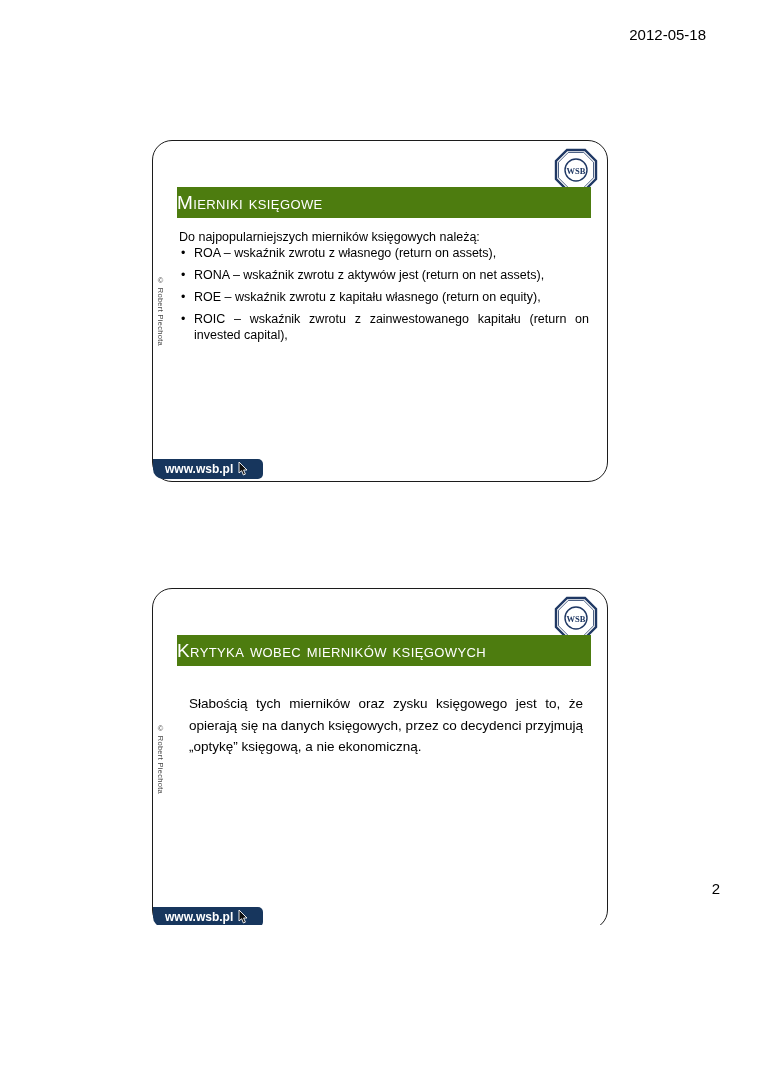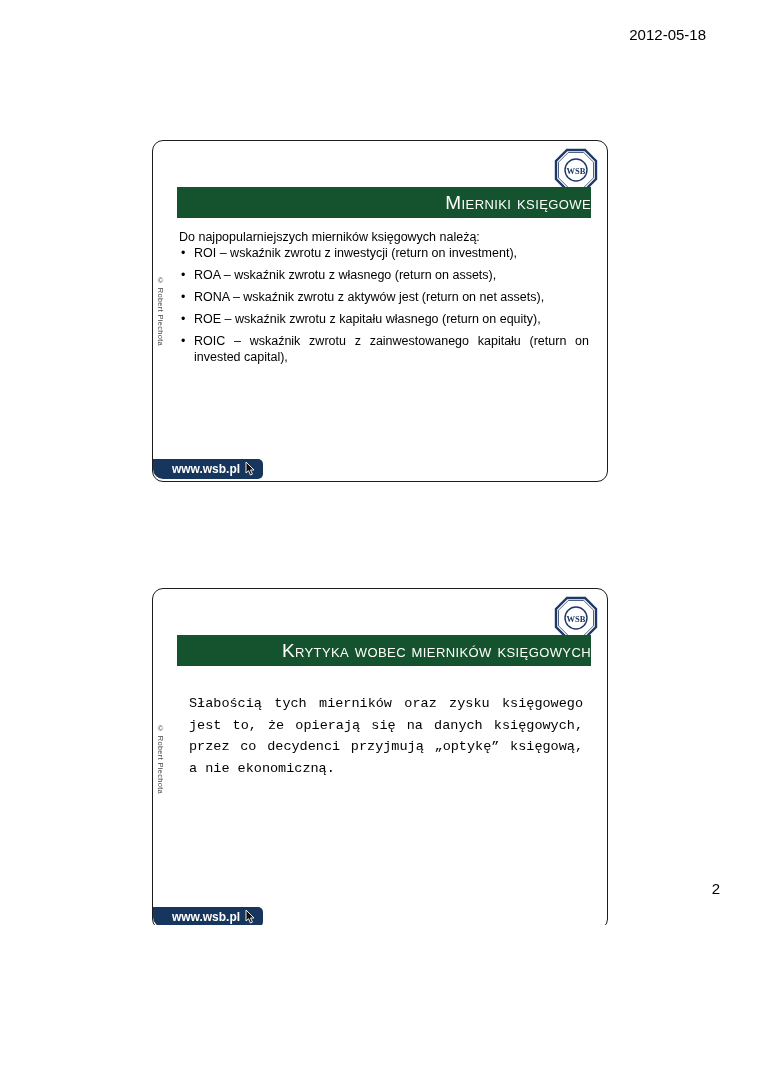--- a/index.html
+++ b/index.html
@@ -27,35 +27,35 @@
     font-size: 15px;
     color: #000;
   }
   .slide {
     position: absolute;
     left: 152px;
     width: 456px;
     height: 342px;
     background: #ffffff;
     border: 1.6px solid #1c1c1c;
-    border-radius: 11px;
+    border-radius: 20px;
   }
   .slide-1 { top: 140px; }
   .slide-2 { top: 588px; }
   .title-bar {
     position: absolute;
     left: 24px;
     top: 46px;
     width: 414px;
     height: 31px;
-    background: #14532d;
+    background: #4d7c0f;
     color: #ffffff;
     display: flex;
     align-items: center;
-    justify-content: flex-end;
+    justify-content: flex-start;
     font-variant: small-caps;
     font-size: 19px;
     letter-spacing: 0.4px;
     white-space: nowrap;
   }
   .logo {
     position: absolute;
     top: 7px;
     right: 9px;
     width: 44px;
@@ -94,37 +94,35 @@
     top: 0;
   }
   .content-2 {
     position: absolute;
     left: 36px;
     right: 24px;
     top: 104px;
     font-size: 13.5px;
     line-height: 1.6;
     text-align: justify;
-    font-family: Liberation Mono, monospace;
   }
   .footer-banner {
     position: absolute;
     left: 0;
     bottom: 2px;
     width: 110px;
     height: 20px;
     background: #17365d;
     color: #ffffff;
     font-weight: bold;
     font-size: 12px;
     display: flex;
     align-items: center;
     padding-left: 12px;
     border-radius: 0 5px 5px 10px;
-    justify-content: center;
   }
   .cursor-icon {
     margin-left: 5px;
     display: inline-block;
     line-height: 0;
   }
 </style>
 </head>
 <body>
 
@@ -142,21 +140,20 @@
 
     <div class="title-bar">
       <span>Mierniki księgowe</span>
     </div>
 
     <div class="copyright">© Robert Piechota</div>
 
     <div class="content-1">
       <p class="intro">Do najpopularniejszych mierników księgowych należą:</p>
       <ul class="bullets">
-        <li>ROI – wskaźnik zwrotu z inwestycji (return on investment),</li>
         <li>ROA – wskaźnik zwrotu z własnego (return on assets),</li>
         <li>RONA – wskaźnik zwrotu z aktywów jest (return on net assets),</li>
         <li>ROE – wskaźnik zwrotu z kapitału własnego (return on equity),</li>
         <li>ROIC – wskaźnik zwrotu z zainwestowanego kapitału (return on invested capital),</li>
       </ul>
     </div>
 
     <div class="footer-banner">
       <span>www.wsb.pl</span>
       <span class="cursor-icon">

